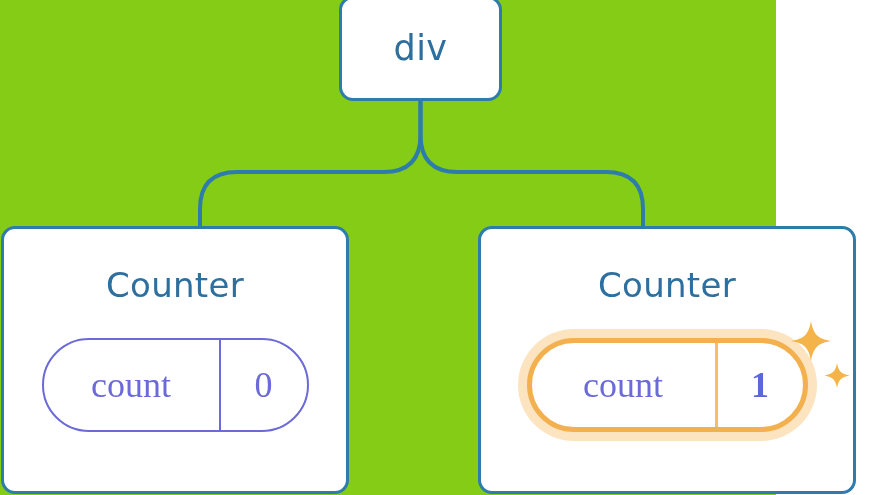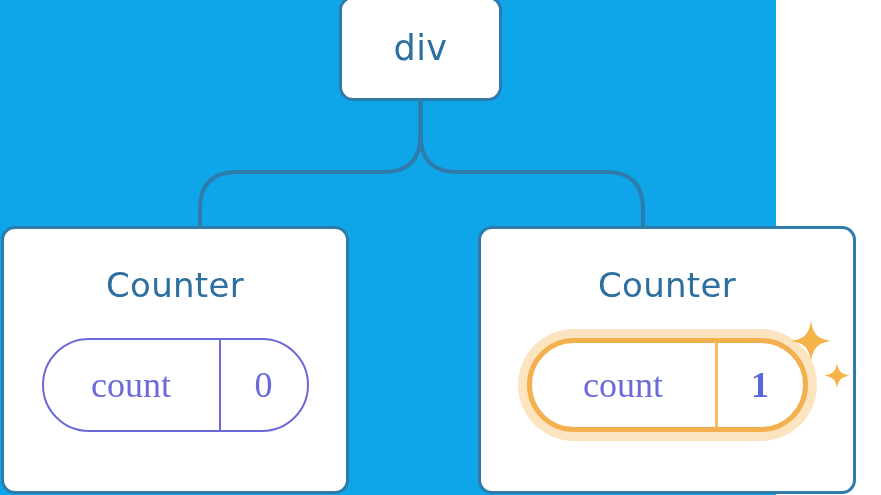--- a/index.html
+++ b/index.html
@@ -10,21 +10,21 @@
     width: 881px;
     height: 495px;
     overflow: hidden;
     font-family: "DejaVu Sans", "Liberation Sans", sans-serif;
   }
 
   #diagram {
     position: relative;
     width: 776px;
     height: 495px;
-    background: #0ea5e9;
+    background: #84cc16;
   }
 
   
   #connectors {
     position: absolute;
     left: 0;
     top: 0;
     width: 881px;
     height: 495px;
     pointer-events: none;

